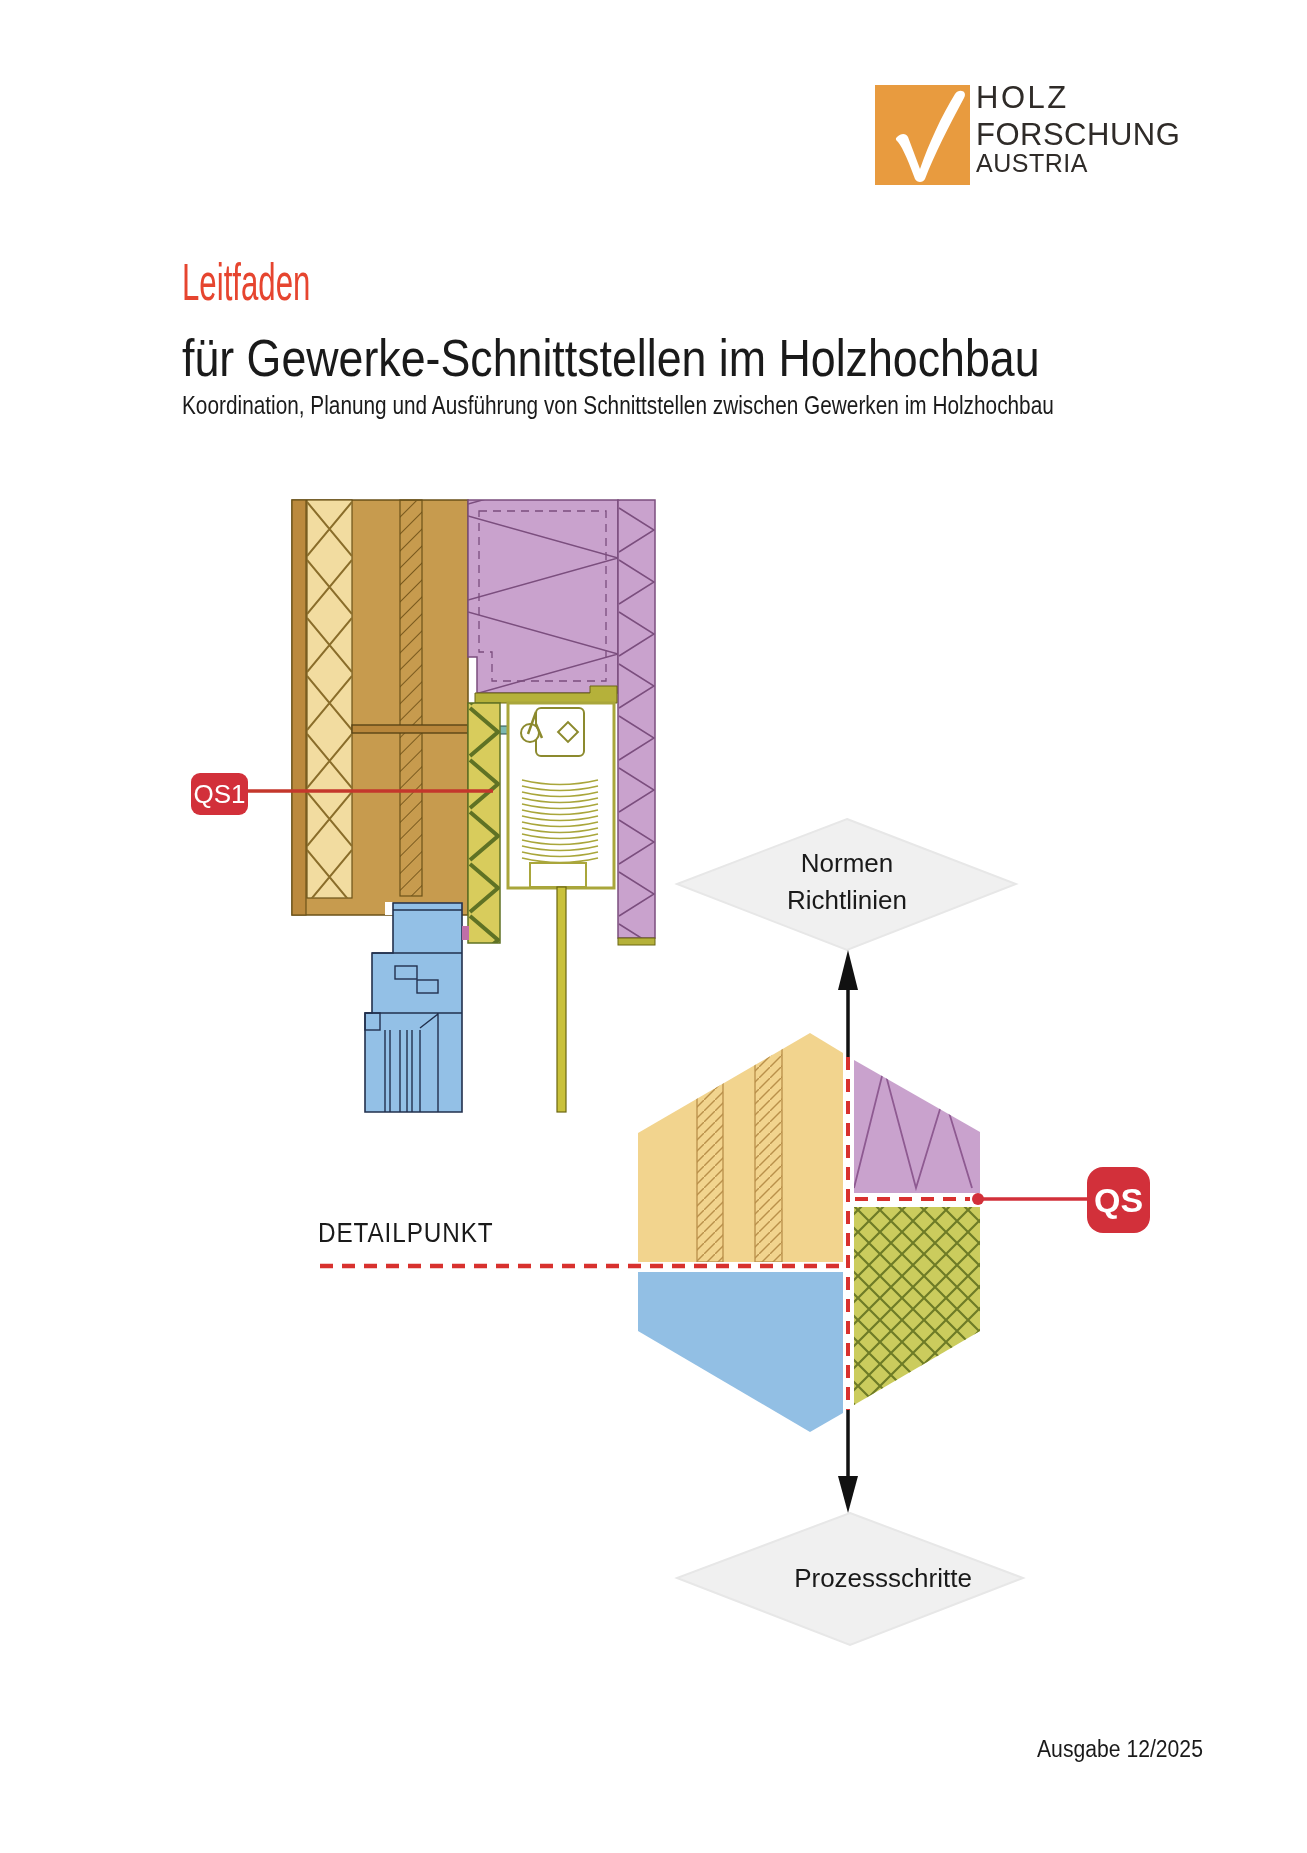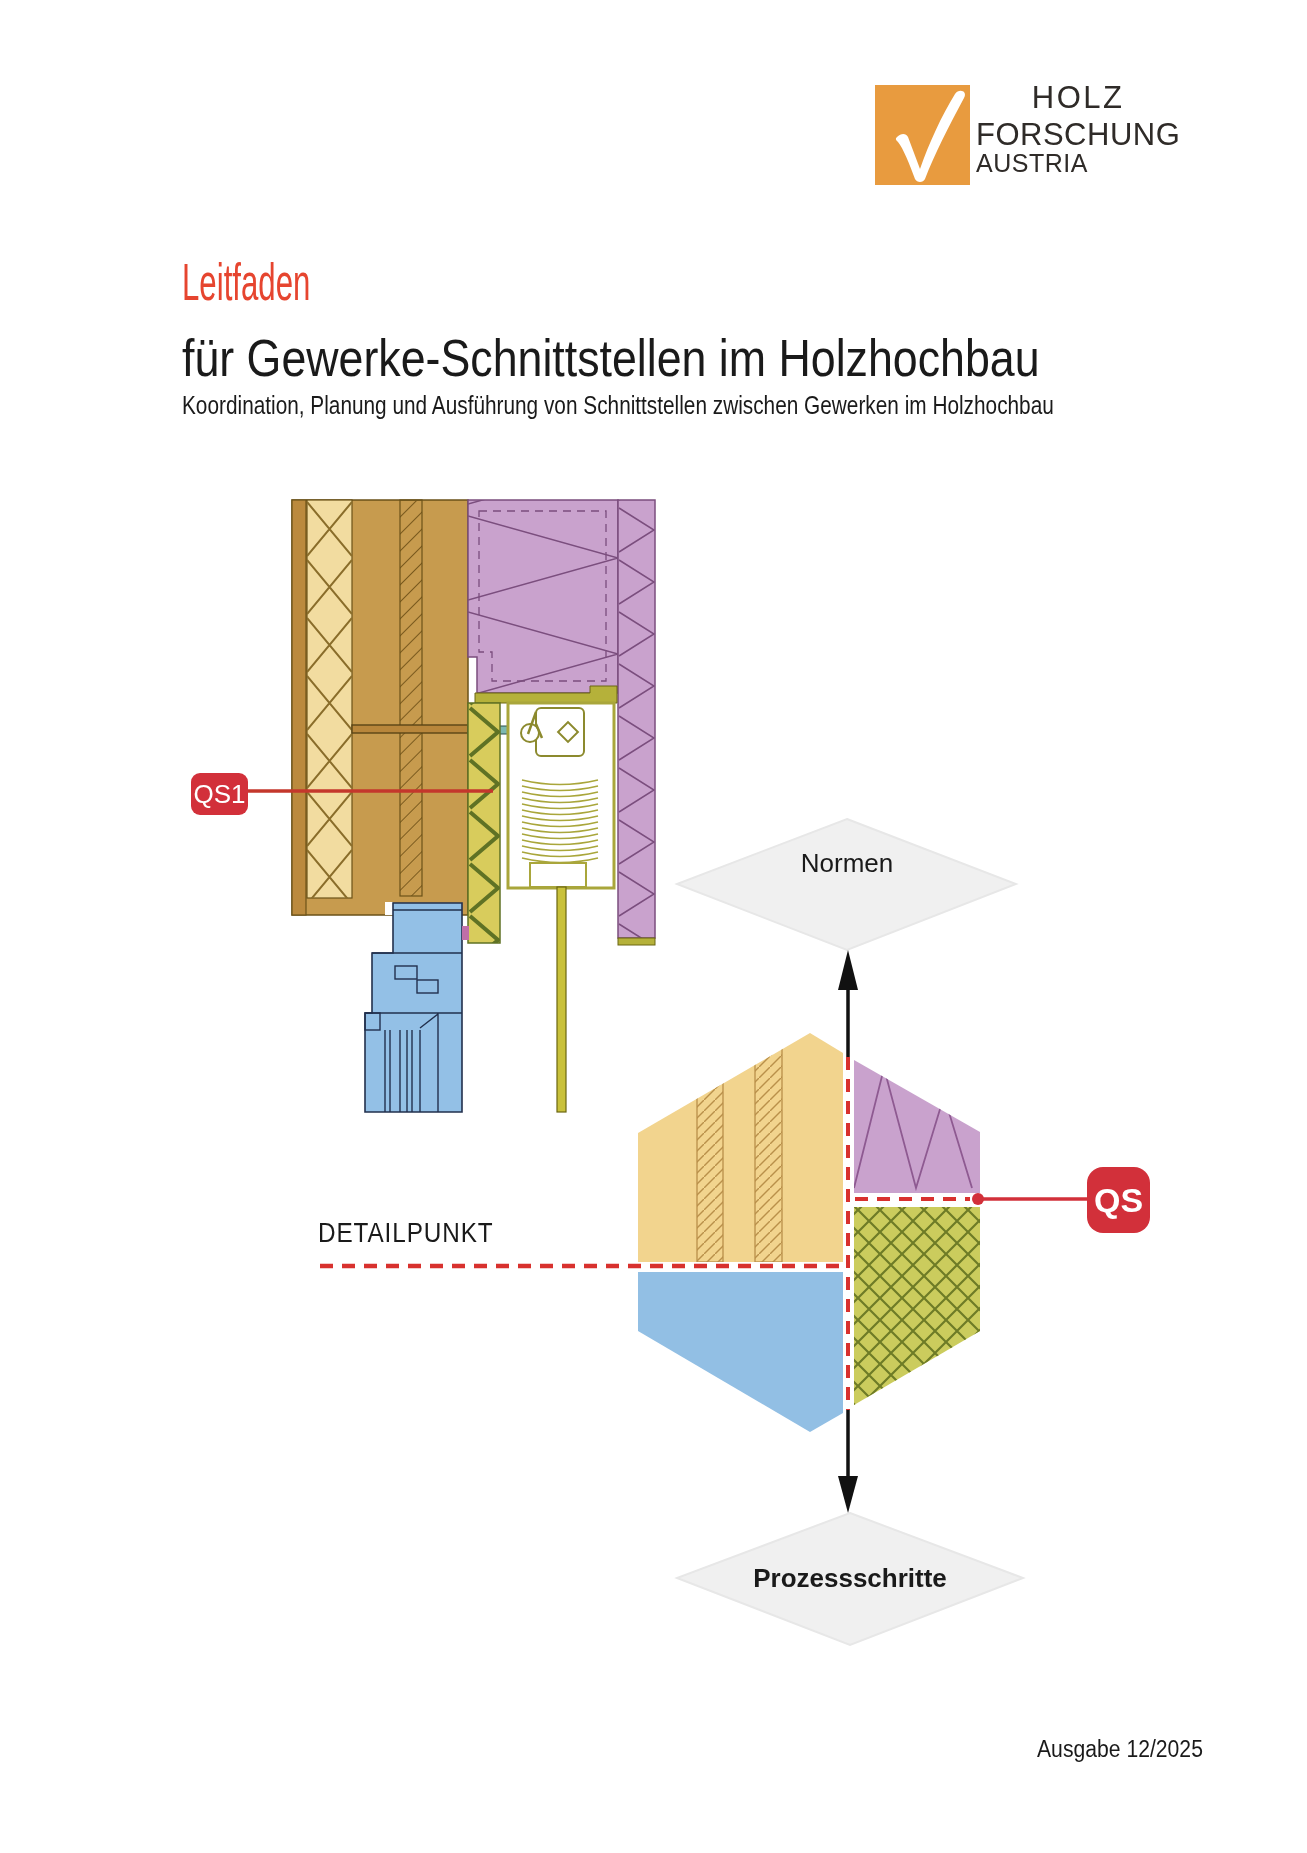--- a/index.html
+++ b/index.html
@@ -4,35 +4,35 @@
 <style>
   html,body{margin:0;padding:0;background:#888;}
   .page{position:relative;width:1307px;height:1853px;background:#ffffff;overflow:hidden;
         font-family:"Liberation Sans",sans-serif;margin:0 auto;}
   .abs{position:absolute;white-space:nowrap;}
   svg.gfx{position:absolute;left:0;top:0;}
 
   
   .logo-square{position:absolute;left:875px;top:85px;width:95px;height:100px;background:#E89B3F;}
   .logo-text{position:absolute;left:976px;top:82px;color:#2F2B28;line-height:1;}
-  .logo-w1{font-size:31px;letter-spacing:2.5px;text-align:center;}
+  .logo-w1{font-size:31px;letter-spacing:2.5px;}
   .logo-w2{font-size:31px;letter-spacing:0.5px;margin-top:6px;}
   .logo-w3{font-size:25px;letter-spacing:0.5px;margin-top:1px;}
 
   
   .title-main{left:182px;top:252px;font-size:52px;color:#E6452F;transform:scaleX(.60);transform-origin:left top;}
   .title-line2{left:182px;top:328px;font-size:52px;color:#1a1a1a;transform:scaleX(.86);transform-origin:left top;}
   .subtitle{left:182px;top:390px;font-size:26px;color:#1a1a1a;transform:scaleX(.80);transform-origin:left top;}
 
   
   .detailpunkt{left:318px;top:1218px;font-size:27px;letter-spacing:1px;color:#1a1a1a;
                transform:scaleX(.90);transform-origin:left top;}
   .diamond-text{position:absolute;text-align:center;color:#1a1a1a;font-size:26px;line-height:37px;}
   .dt-top{left:677px;top:845px;width:340px;}
-  .dt-bottom{left:677px;top:1560px;width:346px;font-weight:bold;}
+  .dt-bottom{left:710px;top:1560px;width:346px;}
 
   .qs-marker{position:absolute;background:#D2303A;color:#fff;display:flex;align-items:center;
              justify-content:center;}
   .qs1{left:191px;top:773px;width:57px;height:42px;border-radius:9px;font-size:26px;}
   .qs{left:1087px;top:1167px;width:63px;height:66px;border-radius:16px;font-size:34px;font-weight:bold;}
 
   .edition{left:1037px;top:1736px;font-size:23px;color:#1a1a1a;transform:scaleX(.92);transform-origin:left top;}
 </style>
 </head>
 <body>
@@ -172,20 +172,21 @@
   <div class="abs title-main">Leitfaden</div>
   <div class="abs title-line2">für Gewerke-Schnittstellen im Holzhochbau</div>
   <div class="abs subtitle">Koordination, Planung und Ausführung von Schnittstellen zwischen Gewerken im Holzhochbau</div>
 
   <div class="qs-marker qs1">
     <span>QS1</span>
   </div>
 
   <div class="diamond-text dt-top">
     <div>Normen</div>
+    <div>Richtlinien</div>
   </div>
 
   <div class="abs detailpunkt">DETAILPUNKT</div>
 
   <div class="qs-marker qs">
     <span>QS</span>
   </div>
 
   <div class="diamond-text dt-bottom">
     <div>Prozessschritte</div>

